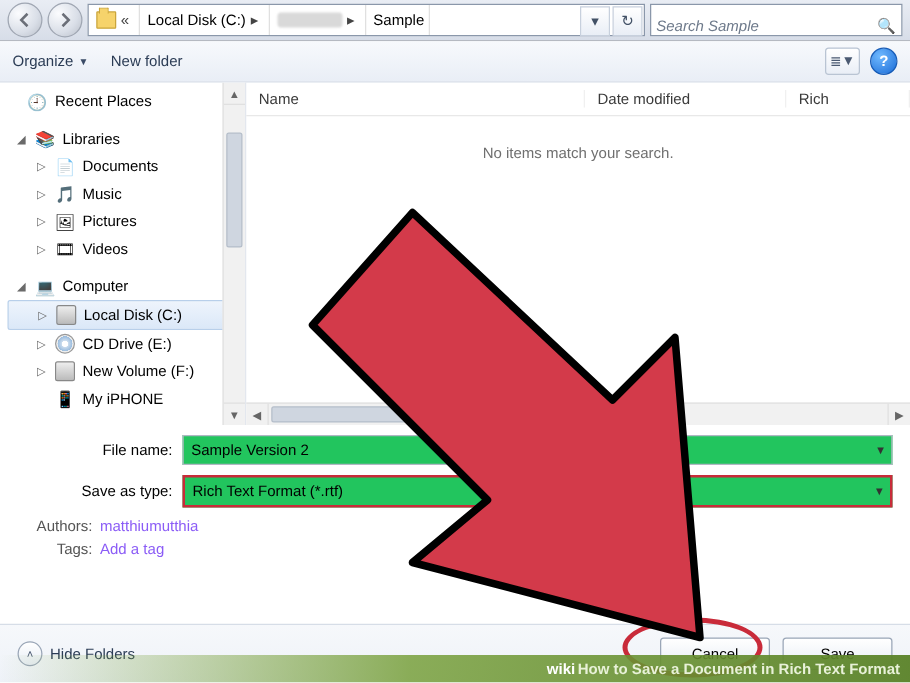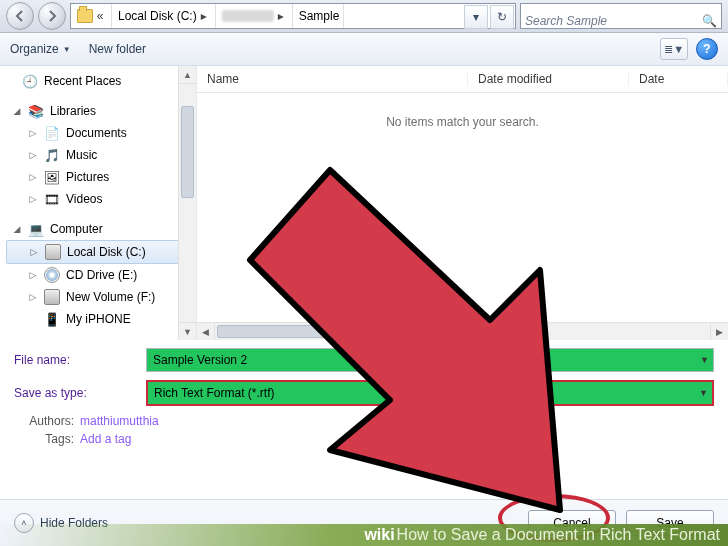--- a/index.html
+++ b/index.html
@@ -46,43 +46,43 @@
 .col.type{flex:1}
 .emptymsg{text-align:center;color:#6f6f6f;margin-top:22px}
 .hscroll{position:absolute;left:0;right:0;bottom:0;height:17px;background:#f1f1f1;border-top:1px solid #e0e0e0}
 .hscroll .arr{position:absolute;top:0;bottom:0;width:17px;display:flex;align-items:center;justify-content:center;font-size:9px;color:#666}
 .hscroll .lft{left:0;border-right:1px solid #e0e0e0}
 .hscroll .rgt{right:0;border-left:1px solid #e0e0e0}
 .hscroll .thumb{position:absolute;top:2px;bottom:2px;left:20px;width:180px;background:#cfd6e0;border:1px solid #b4bdc9;border-radius:2px}
 
 .form{padding:8px 14px 0 14px}
 .frow{display:flex;align-items:center;margin-bottom:8px}
-.flabel{width:124px;text-align:left;padding-right:8px;color:#4c1d95}
+.flabel{width:124px;text-align:right;padding-right:8px;color:#000000}
 .fvalue{flex:1}
 .combo{height:22px;border:1px solid #b0b7c3;background:#22c55e;display:flex;align-items:center;padding:0 6px;position:relative}
 .combo.big{border:2px solid #c92b3a}
 .combo .drop{position:absolute;right:4px;font-size:9px;color:#333}
 .meta{display:flex;gap:60px;margin:6px 0 0 0}
 .meta .pair{display:flex;gap:6px}
 .meta .k{width:60px;text-align:right;color:#555}
 .meta .v{color:#8b5cf6}
 
 .bottombar{position:absolute;left:0;right:0;bottom:0;height:46px;border-top:1px solid #d6dde7;background:linear-gradient(#f6f8fb,#eef2f8);display:flex;align-items:center;padding:0 14px}
 .hidebtn{display:flex;align-items:center;gap:6px;color:#2b3c55}
 .hidebtn .circ{width:18px;height:18px;border-radius:50%;border:1px solid #9aa6b7;background:linear-gradient(#fff,#e6ecf4);display:flex;align-items:center;justify-content:center;font-size:9px;color:#4b5a72}
 .bottombar .sp{flex:1}
 .dlgbtn{width:86px;height:24px;border:1px solid #9aa6b7;border-radius:3px;background:linear-gradient(#fff,#e6ecf4);margin-left:10px;display:flex;align-items:center;justify-content:center}
 
 .savehl{position:absolute;width:104px;height:40px;border:4px solid #c92b3a;border-radius:50%;pointer-events:none}
 
 .arrow{position:absolute;pointer-events:none}
 
-.caption{position:absolute;left:0;right:0;bottom:0;height:22px;display:flex;align-items:center;justify-content:flex-end;padding-right:8px;font-size:16px;color:#fff;background:linear-gradient(90deg,rgba(120,160,60,0) 0%,rgba(120,160,60,.85) 45%,rgba(90,130,40,.95) 100%)}
+.caption{position:absolute;left:0;right:0;bottom:0;height:22px;display:flex;align-items:center;justify-content:flex-end;padding-right:8px;font-size:12px;color:#fff;background:linear-gradient(90deg,rgba(120,160,60,0) 0%,rgba(120,160,60,.85) 45%,rgba(90,130,40,.95) 100%)}
 .caption .wiki{font-weight:bold;color:#fff;margin-right:2px}
-.caption .how{color:#e8f1d8;font-weight:normal}
+.caption .how{color:#e8f1d8;font-weight:bold}
 
 .ic-folder{width:16px;height:12px;background:#f6d36b;border:1px solid #caa53b;border-radius:1px;position:relative}
 .ic-folder:before{content:"";position:absolute;top:-4px;left:1px;width:6px;height:4px;background:#f6d36b;border:1px solid #caa53b;border-bottom:none;border-radius:1px 1px 0 0}
 .ic-disk{width:14px;height:14px;background:linear-gradient(#eee,#bbb);border:1px solid #888;border-radius:2px}
 .ic-cd{width:14px;height:14px;border-radius:50%;background:radial-gradient(circle,#fff 25%,#cde 26%,#9bd 60%,#eee 61%);border:1px solid #999}
 .blurbox{display:inline-block;width:52px;height:12px;background:#d9d9d9;border-radius:3px;filter:blur(1px)}
 </style>
 </head>
 <body>
 <div class="window">
@@ -215,21 +215,21 @@
       <div class="arr up">▲</div>
       <div class="thumb"></div>
       <div class="arr dn">▼</div>
     </div>
   </div>
 
   <div class="listarea">
     <div class="colheaders">
       <div class="col name">Name</div>
       <div class="col date">Date modified</div>
-      <div class="col type">Date</div>
+      <div class="col type">Rich</div>
     </div>
     <div class="emptymsg">No items match your search.</div>
     <div class="hscroll">
       <div class="arr lft">◀</div>
       <div class="thumb"></div>
       <div class="arr rgt">▶</div>
     </div>
   </div>
 </div>
 

